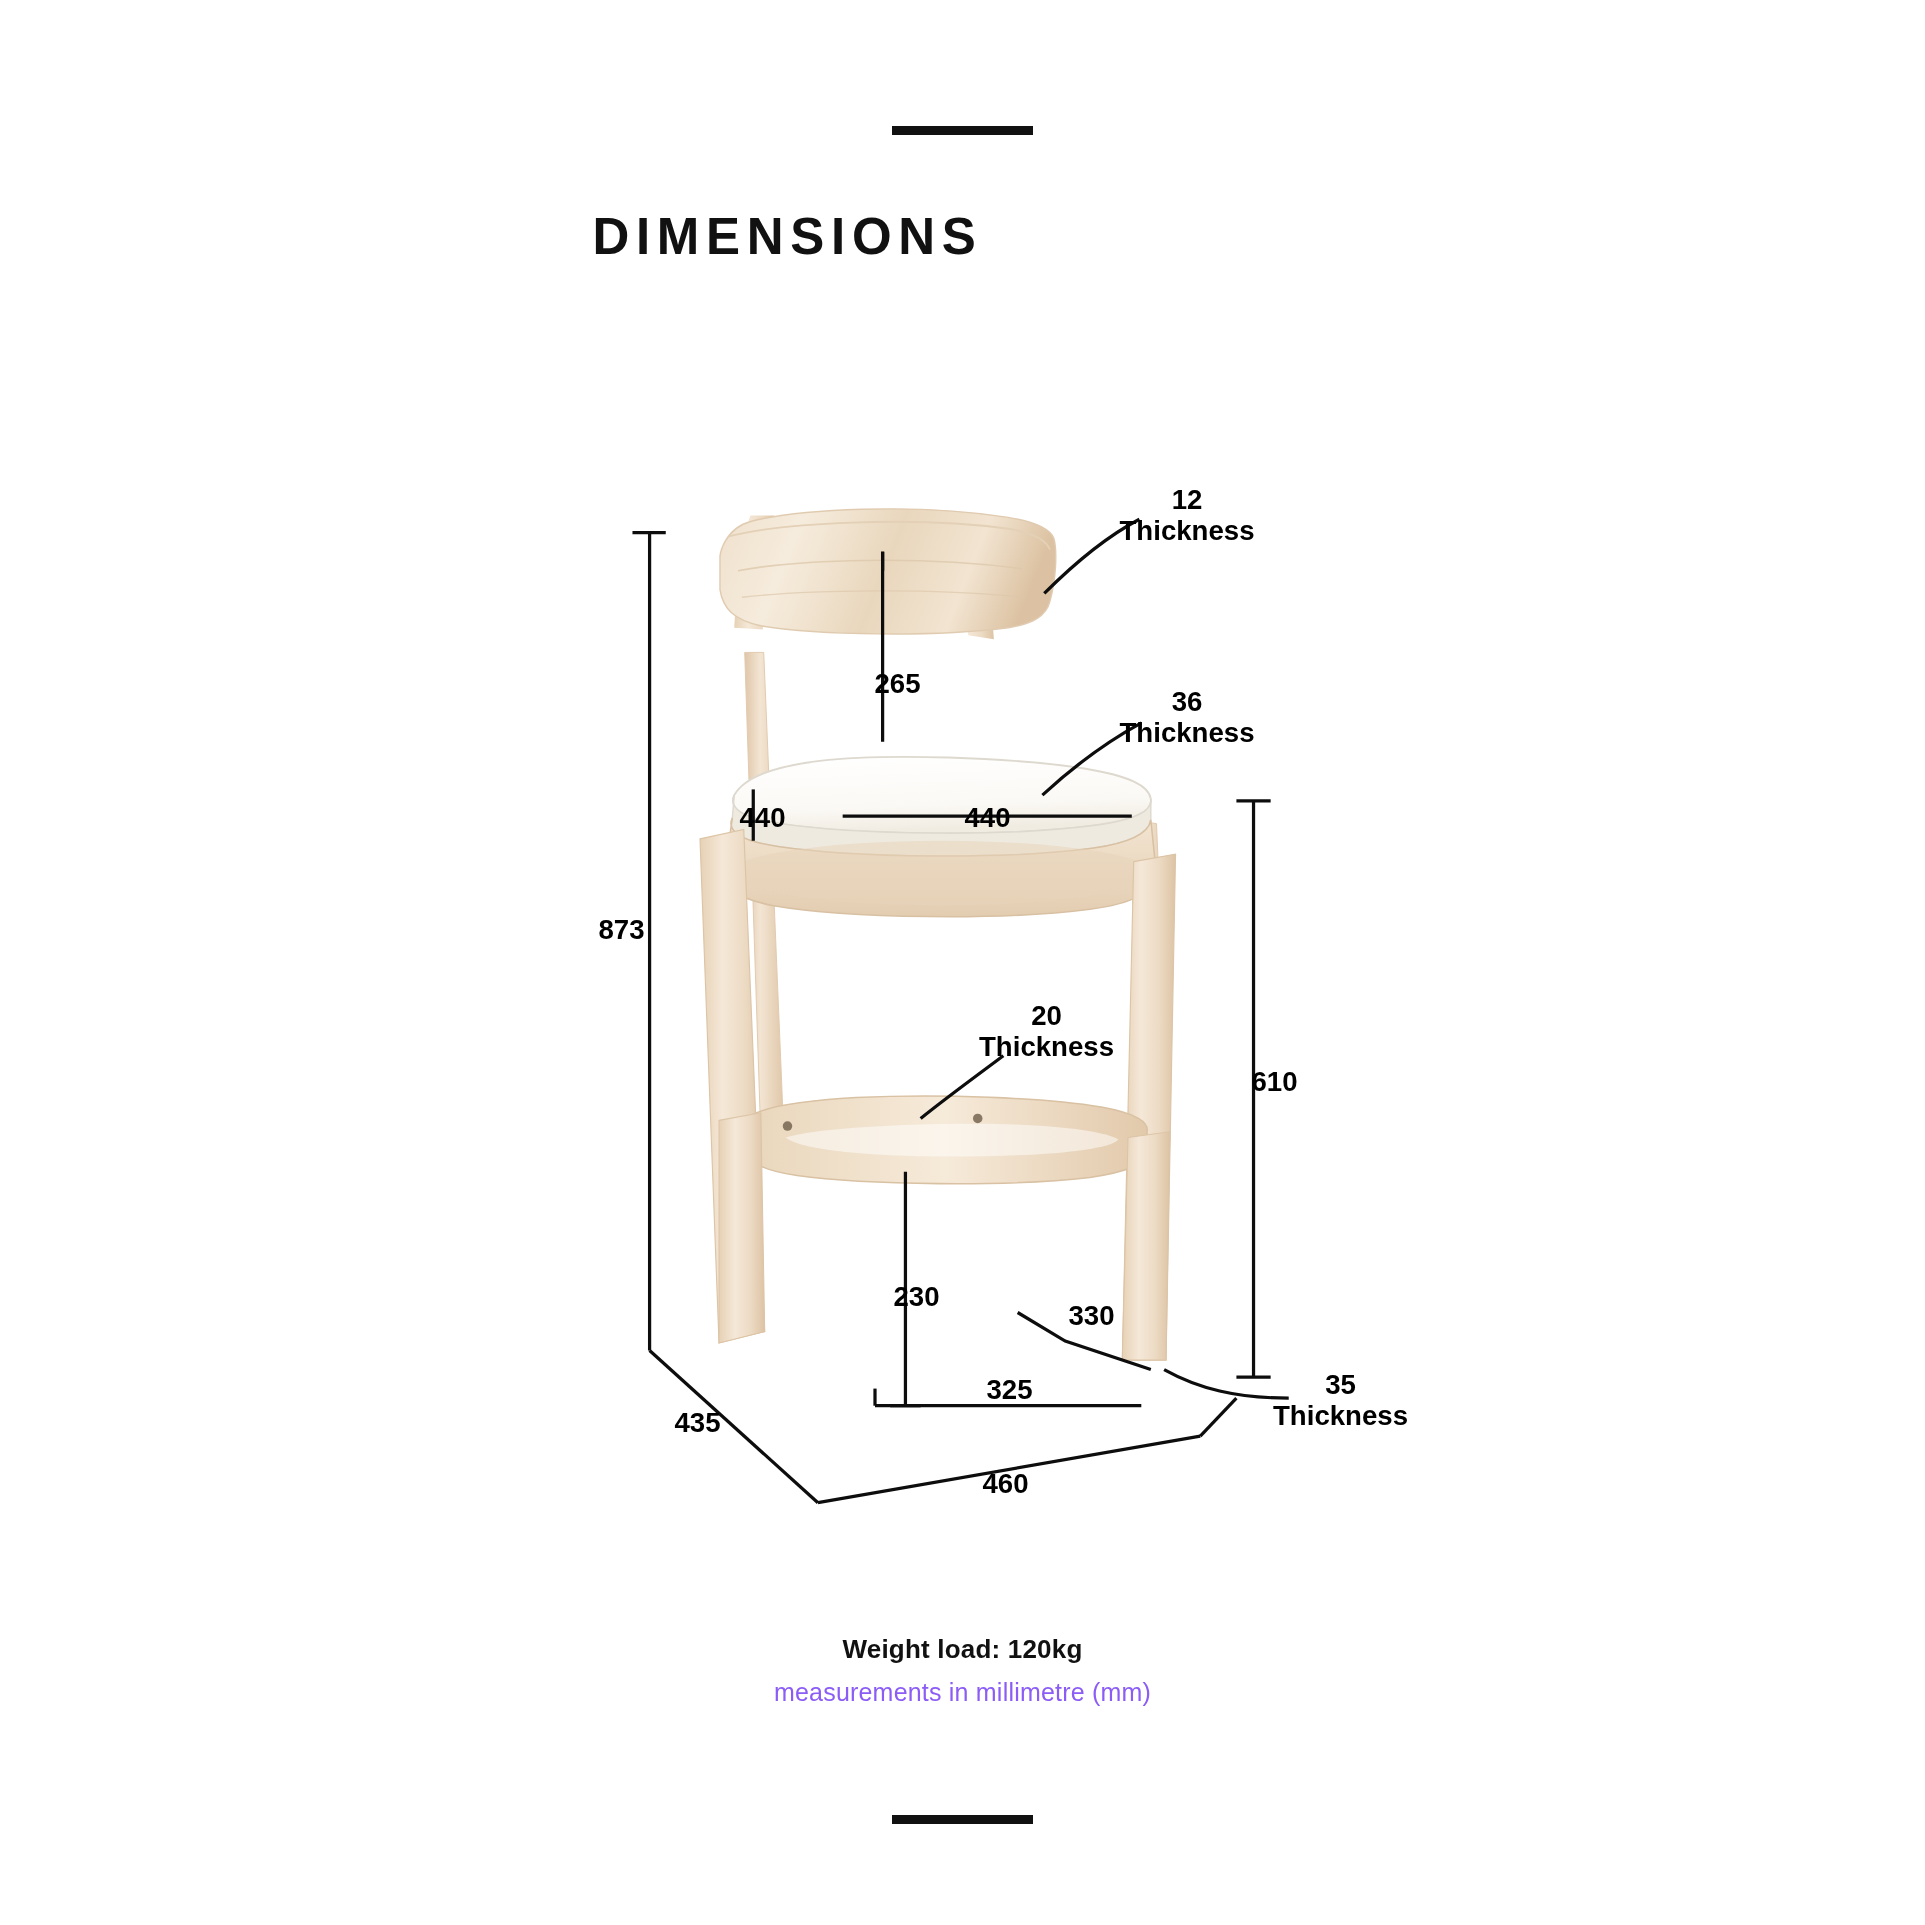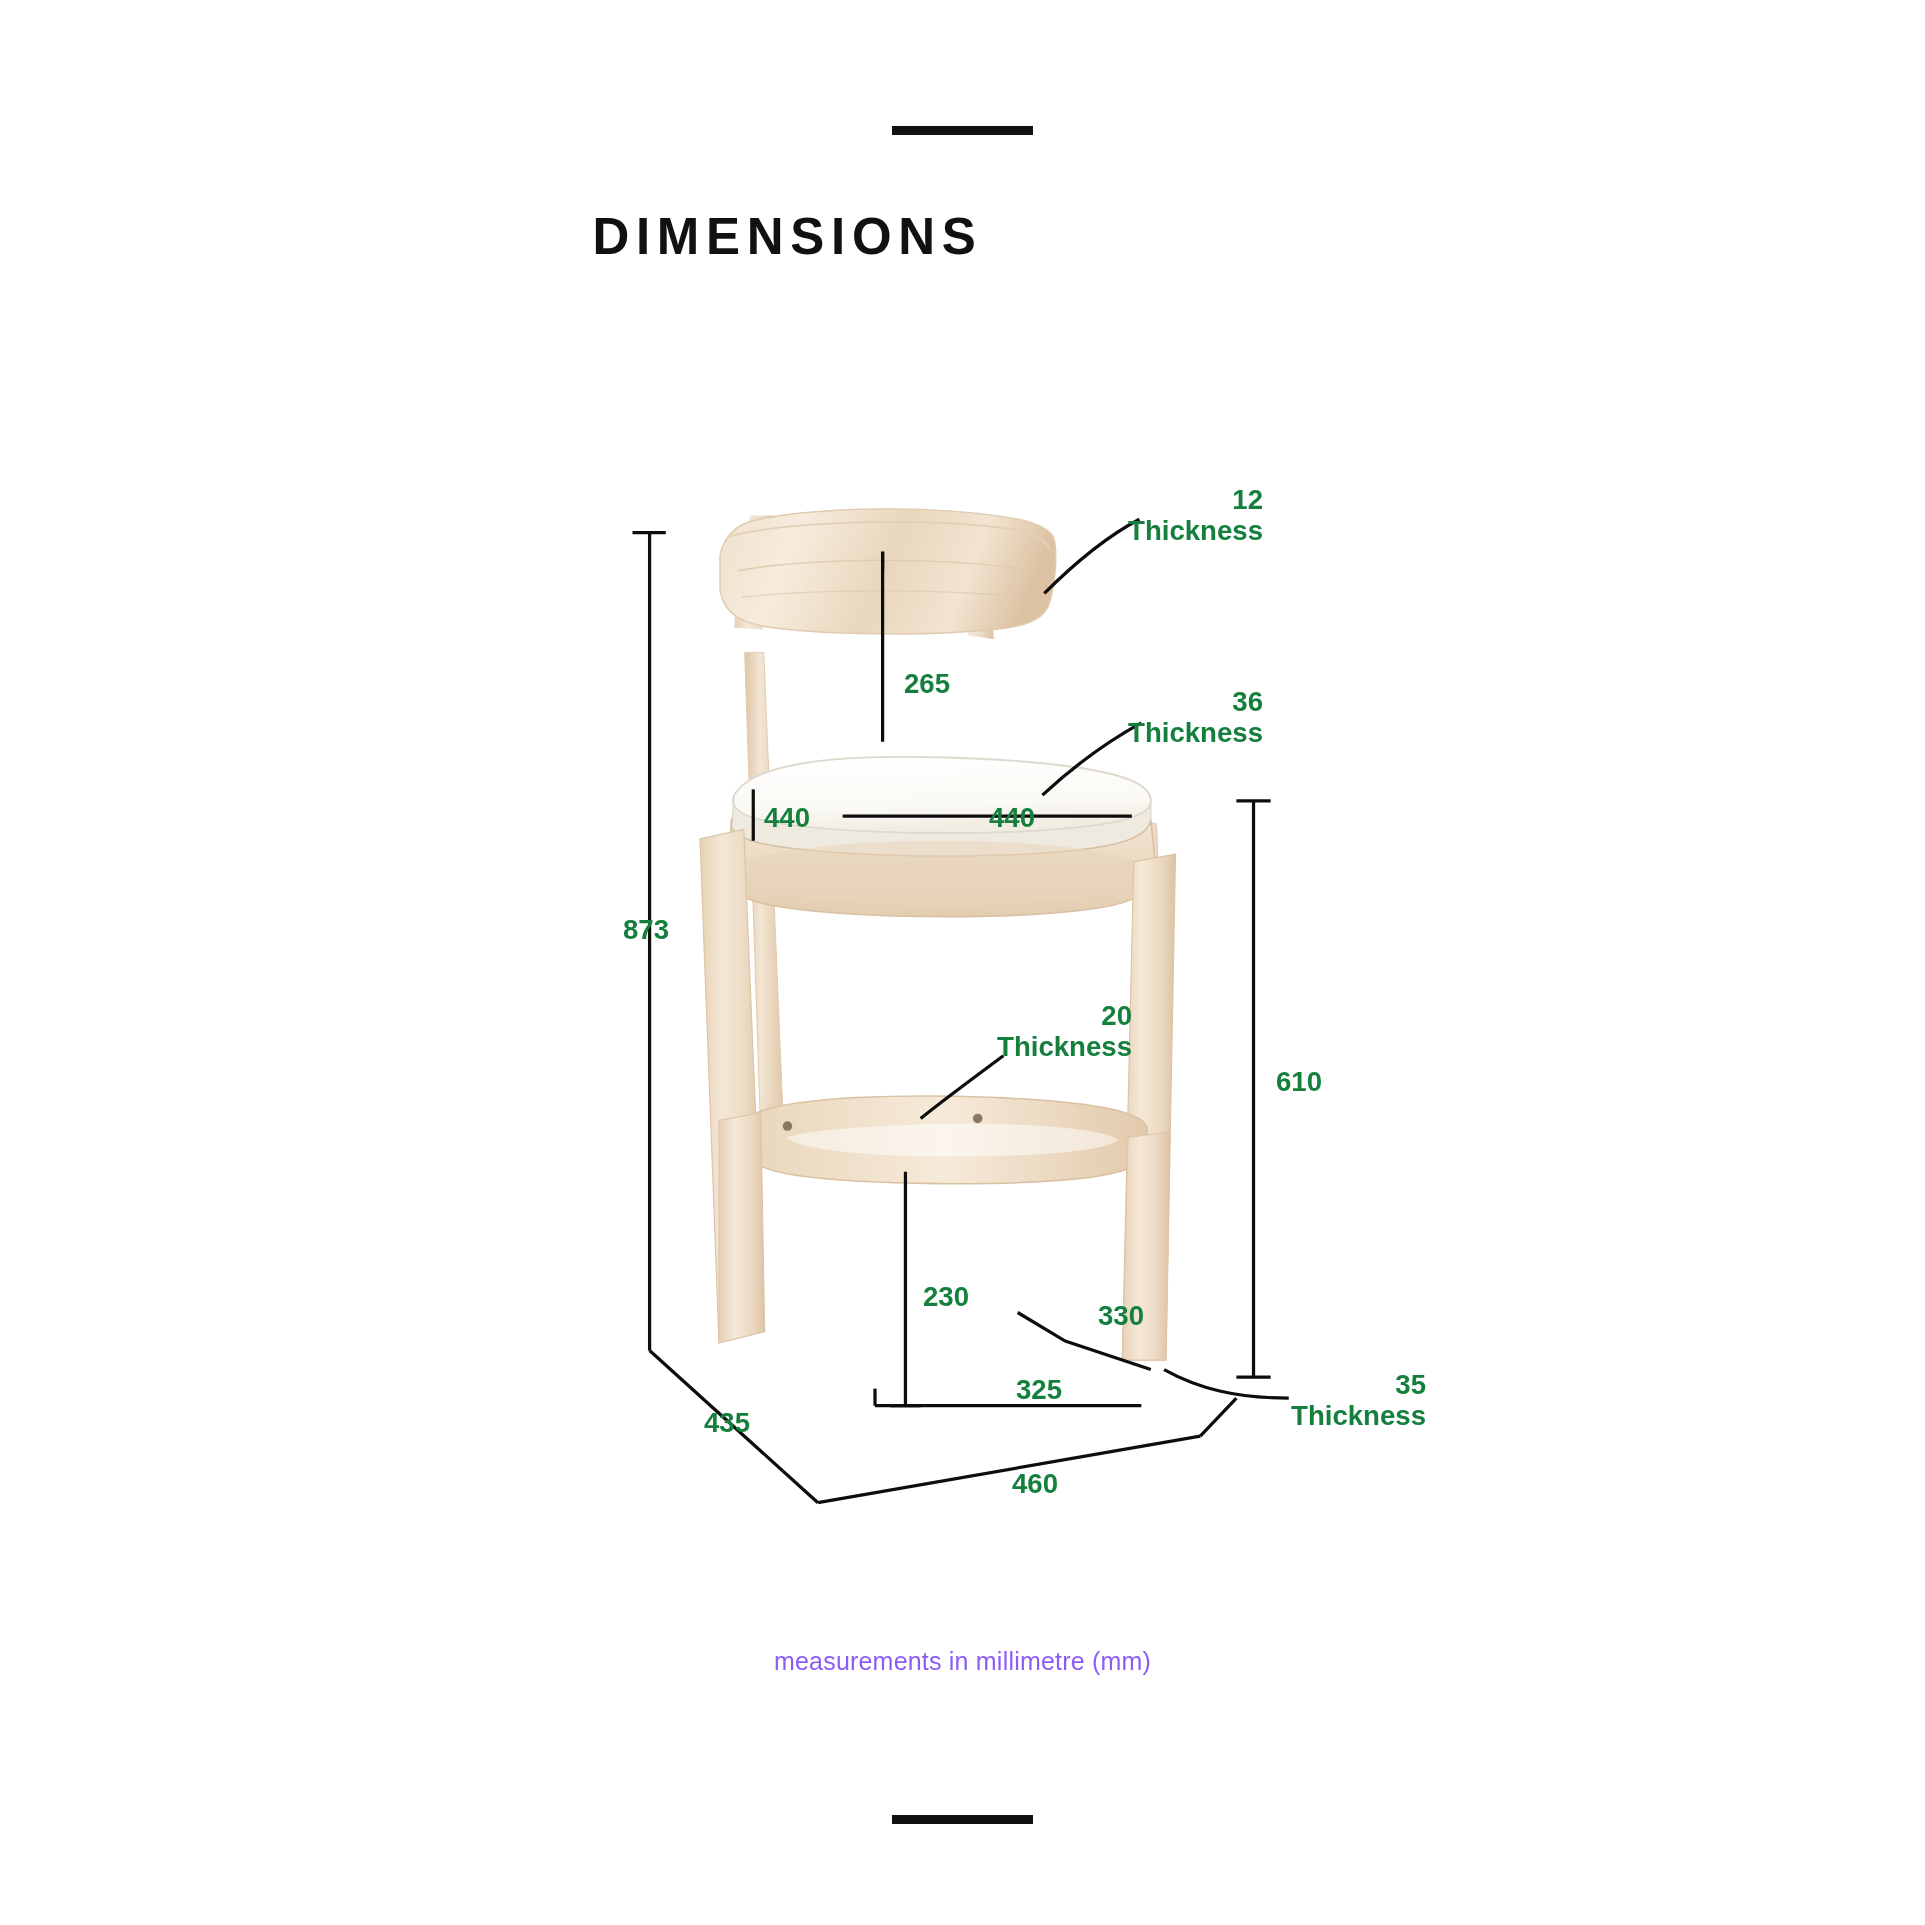--- a/index.html
+++ b/index.html
@@ -73,24 +73,24 @@
     width: 1925px;
     height: 1925px;
   }
   #stage svg { display: block; }
 
   
   .dim {
     position: absolute;
     font-size: 27.6px;
     font-weight: bold;
-    color: #15803d;
+    color: #000000;
     white-space: nowrap;
     line-height: 1.12;
-    text-align: right;
+    text-align: center;
   }
   .dim .sub {
     display: block;
     font-size: 27.6px;
     font-weight: bold;
   }
 </style>
 </head>
 <body>
 
@@ -298,18 +298,19 @@
     <div class="dim" style="top:1408px; left:645px; width:105px;">
       <span>435</span>
     </div>
 
     <div class="dim" style="top:1469px; left:953px; width:105px;">
       <span>460</span>
     </div>
   </div>
 
   <div id="footer">
+    <div id="weight-load">Weight load: 120kg</div>
     <div id="unit-note">measurements in millimetre (mm)</div>
   </div>
 
   <div class="rule" id="rule-bottom"></div>
 </div>
 
 
 </body></html>

